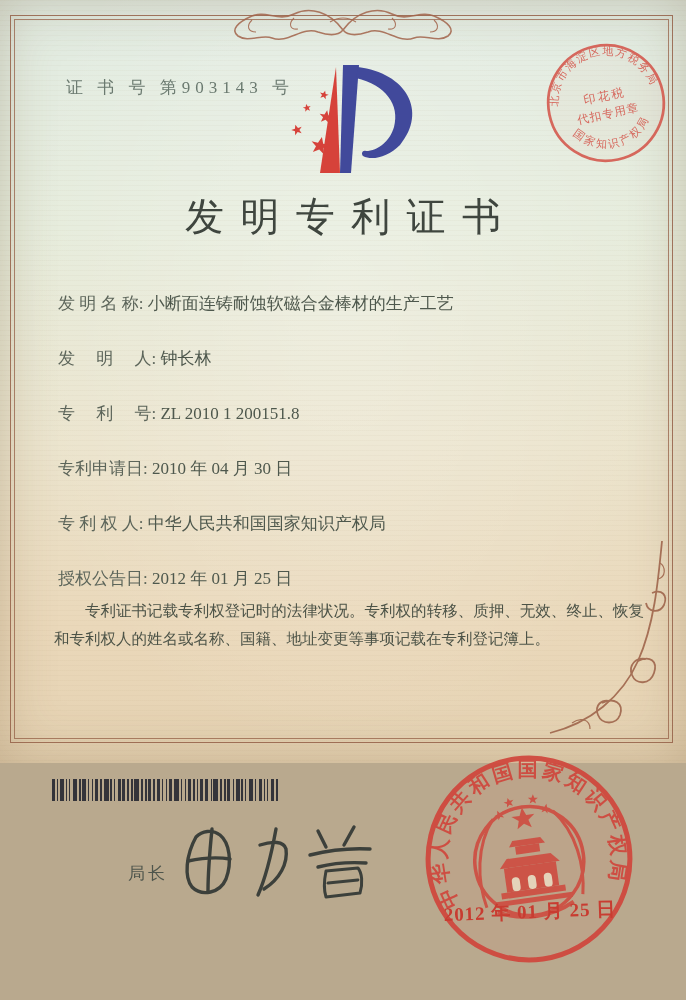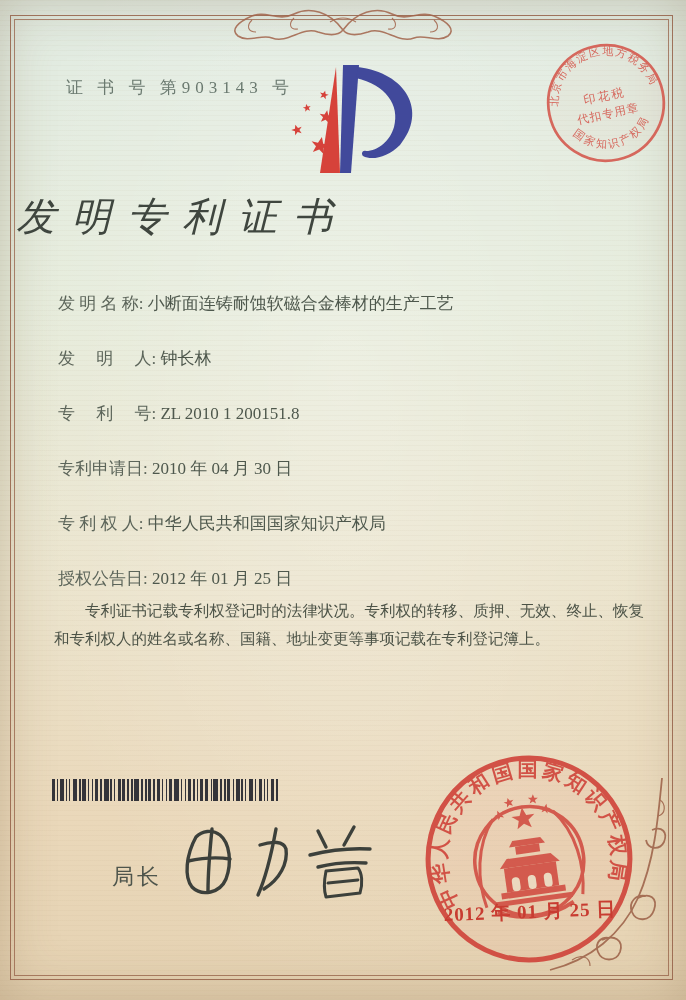--- a/index.html
+++ b/index.html
@@ -2,59 +2,59 @@
 <html><head>
 <meta charset="utf-8">
 <style>
   html,body{margin:0;padding:0;}
   body{
     width:686px;height:1000px;overflow:hidden;
     font-family:"Liberation Serif","DejaVu Serif",serif;
     background:#b9a98e;
   }
   #page{
-    position:relative;width:686px;height:1000px;
+    position:relative;width:686px;height:763px;
     background:
       repeating-linear-gradient(180deg, rgba(150,125,85,.045) 0 1px, rgba(0,0,0,0) 1px 5px),
       radial-gradient(ellipse at 50% 38%, rgba(255,255,255,.25), rgba(0,0,0,0) 70%),
       linear-gradient(180deg,#e2ece3 0%, #e6ecdc 30%, #ebe4cd 58%, #ead8ba 82%, #e5d2b2 100%);
     box-shadow: inset 0 0 55px rgba(110,82,48,.28);
   }
   
   .frame-outer{position:absolute;left:10px;right:13px;top:15px;bottom:20px;
     border:1px solid rgba(148,95,70,.85);}
   .frame-inner{position:absolute;left:3px;right:3px;top:3px;bottom:3px;
     border:1px solid rgba(148,95,70,.75);}
   .ornament{position:absolute;color:#9c604a;}
   
   .cert-no{position:absolute;left:66px;top:76px;font-size:17px;color:#6b7a70;
     letter-spacing:5px;}
   .logo{position:absolute;left:280px;top:60px;width:150px;height:120px;}
   .tax-seal{position:absolute;left:543px;top:40px;width:126px;height:126px;
     transform:rotate(-12deg);opacity:.88;}
-  .title{position:absolute;left:0;right:0;top:190px;
+  .title{position:absolute;left:0;right:0;top:190px;text-align:center;
     font-size:39px;color:#3f463f;letter-spacing:.42em;text-indent:.42em;
-    font-weight:500;font-style:italic;}
+    font-weight:500;}
   
   .field{position:absolute;left:58px;right:40px;font-size:17px;color:#535c50;
     white-space:nowrap;}
   .field .lbl{color:#5c655a;}
   .field .val{color:#4e584d;}
   .f0{top:292px}.f1{top:347px}.f2{top:402px}.f3{top:457px}.f4{top:512px}.f5{top:567px}
   
   .body-text{position:absolute;left:54px;right:42px;top:597px;
     font-size:15.5px;line-height:1.82;color:#4c5347;text-align:justify;}
   .body-text p{margin:0;text-indent:2em;}
   
   .barcode{position:absolute;left:52px;top:779px;width:240px;height:22px;
     display:flex;align-items:stretch;}
   .barcode .bar{background:#34343a;height:100%;}
   .barcode .gap{height:100%;}
   
-  .sig-label{position:absolute;left:112px;top:862px;font-size:22px;color:#4e554c;
+  .sig-label{position:absolute;left:128px;top:862px;font-size:17px;color:#4e554c;
     letter-spacing:3px;}
   .sig-svg{position:absolute;left:168px;top:815px;width:210px;height:100px;}
   
   .office-seal{position:absolute;left:418px;top:748px;width:222px;height:222px;
     transform:rotate(-8deg);opacity:.92;}
   .seal-date{position:absolute;left:425px;top:899px;width:210px;text-align:center;
     font-size:19px;color:#c83c31;font-weight:bold;letter-spacing:1px;
     transform:rotate(-2deg);}
   
   .footer{position:absolute;left:0;right:0;top:951px;text-align:center;

